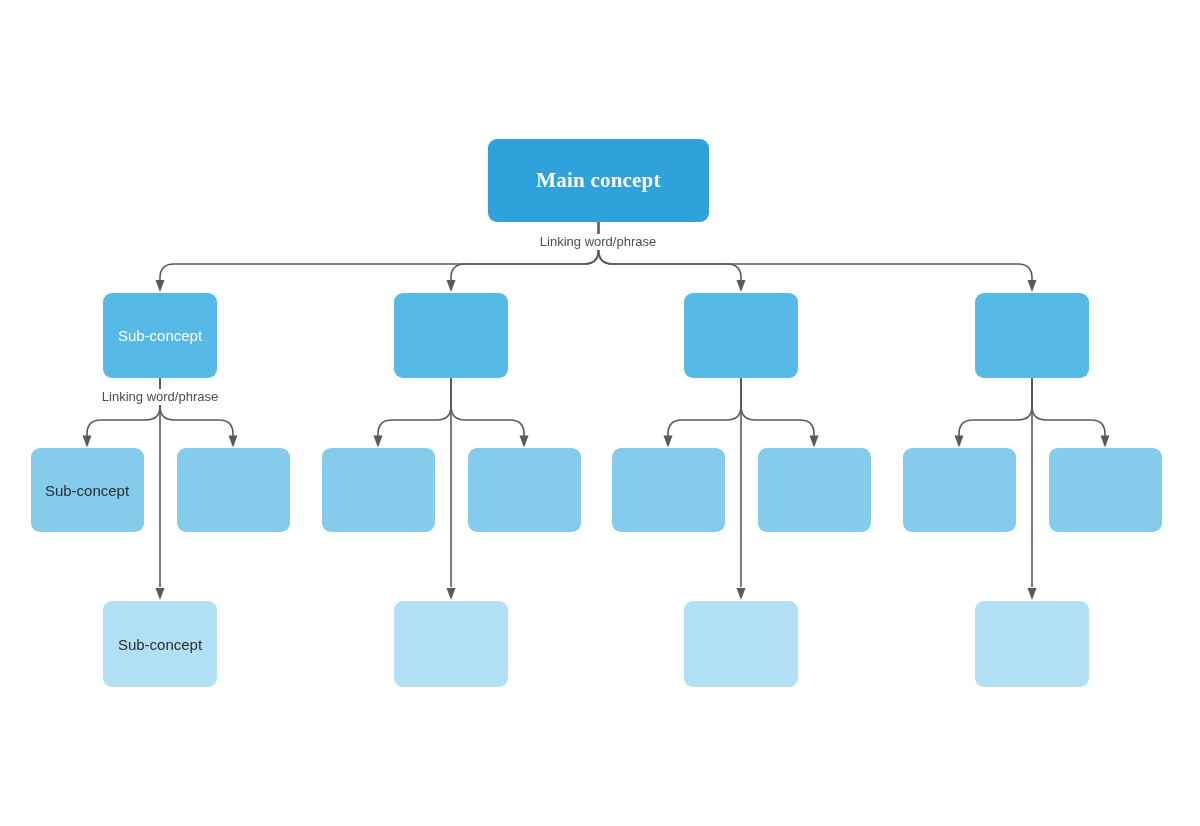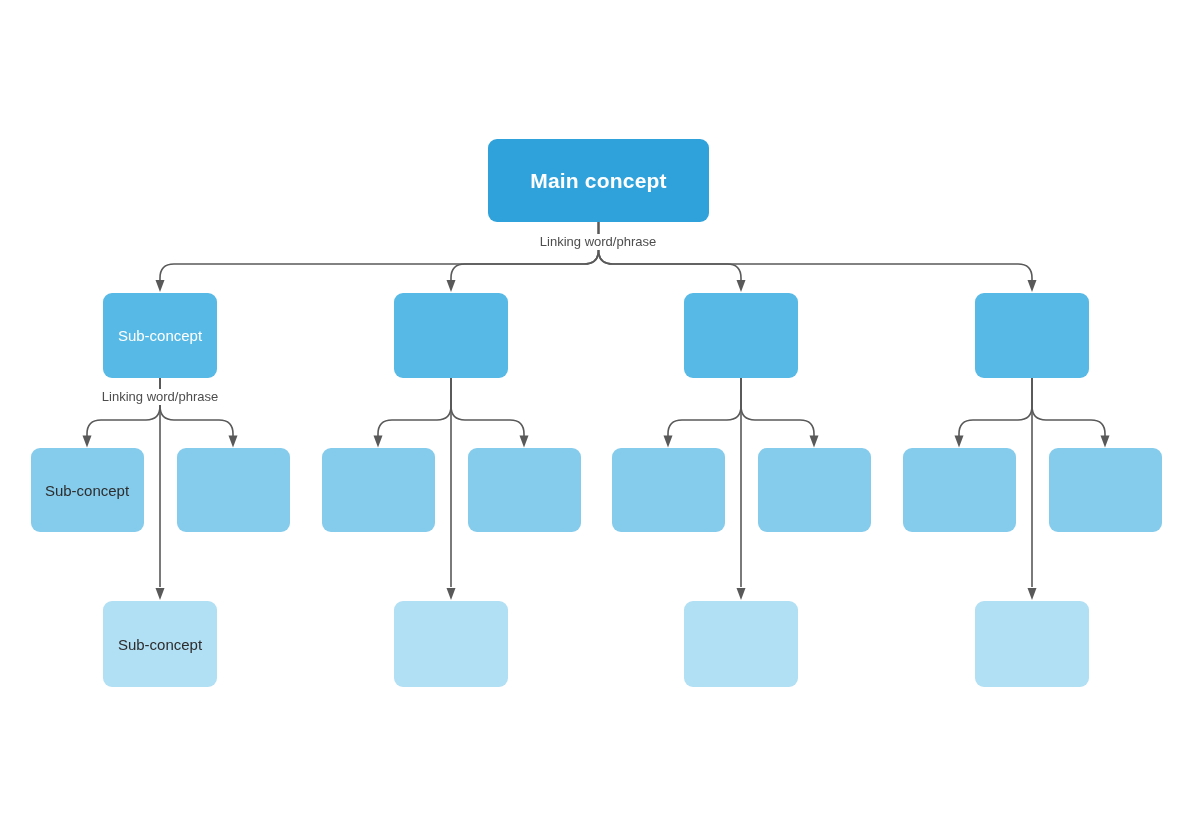--- a/index.html
+++ b/index.html
@@ -55,21 +55,21 @@
       <path d="M 741 378 L 741 587" class="connector"></path>
       <polygon points="741,600 736.5,588 745.5,588" class="arrowhead"></polygon>
       <path d="M 1032 378 L 1032 406 Q 1032 420 1018 420 L 973 420 Q 959 420 959 434 L 959 436" class="connector"></path>
       <polygon points="959,447.5 954.5,435.5 963.5,435.5" class="arrowhead"></polygon>
       <path d="M 1032 378 L 1032 406 Q 1032 420 1046 420 L 1091 420 Q 1105 420 1105 434 L 1105 436" class="connector"></path>
       <polygon points="1105,447.5 1100.5,435.5 1109.5,435.5" class="arrowhead"></polygon>
       <path d="M 1032 378 L 1032 587" class="connector"></path>
       <polygon points="1032,600 1027.5,588 1036.5,588" class="arrowhead"></polygon>
     </svg>
 
-  <div class="node node-main" id="main-node" style="left:488px;top:139px;width:221px;height:83px;">
+  <div class="node node-main" id="main-node" style="left:488px;top:139px;width:221px;height:83px;font-family:Liberation Serif, serif;">
     <span>Main concept</span>
   </div>
 
   <div class="link-label" style="left:598px;top:234px;">Linking word/phrase</div>
 
   <div id="generated-nodes">
       <div class="node node-lvl1" style="left: 103px; top: 293px; width: 114px; height: 85px;">
         <span>Sub-concept</span>
       </div>
       <div class="node node-lvl2" style="left: 30.5px; top: 448px; width: 113px; height: 84px;">

